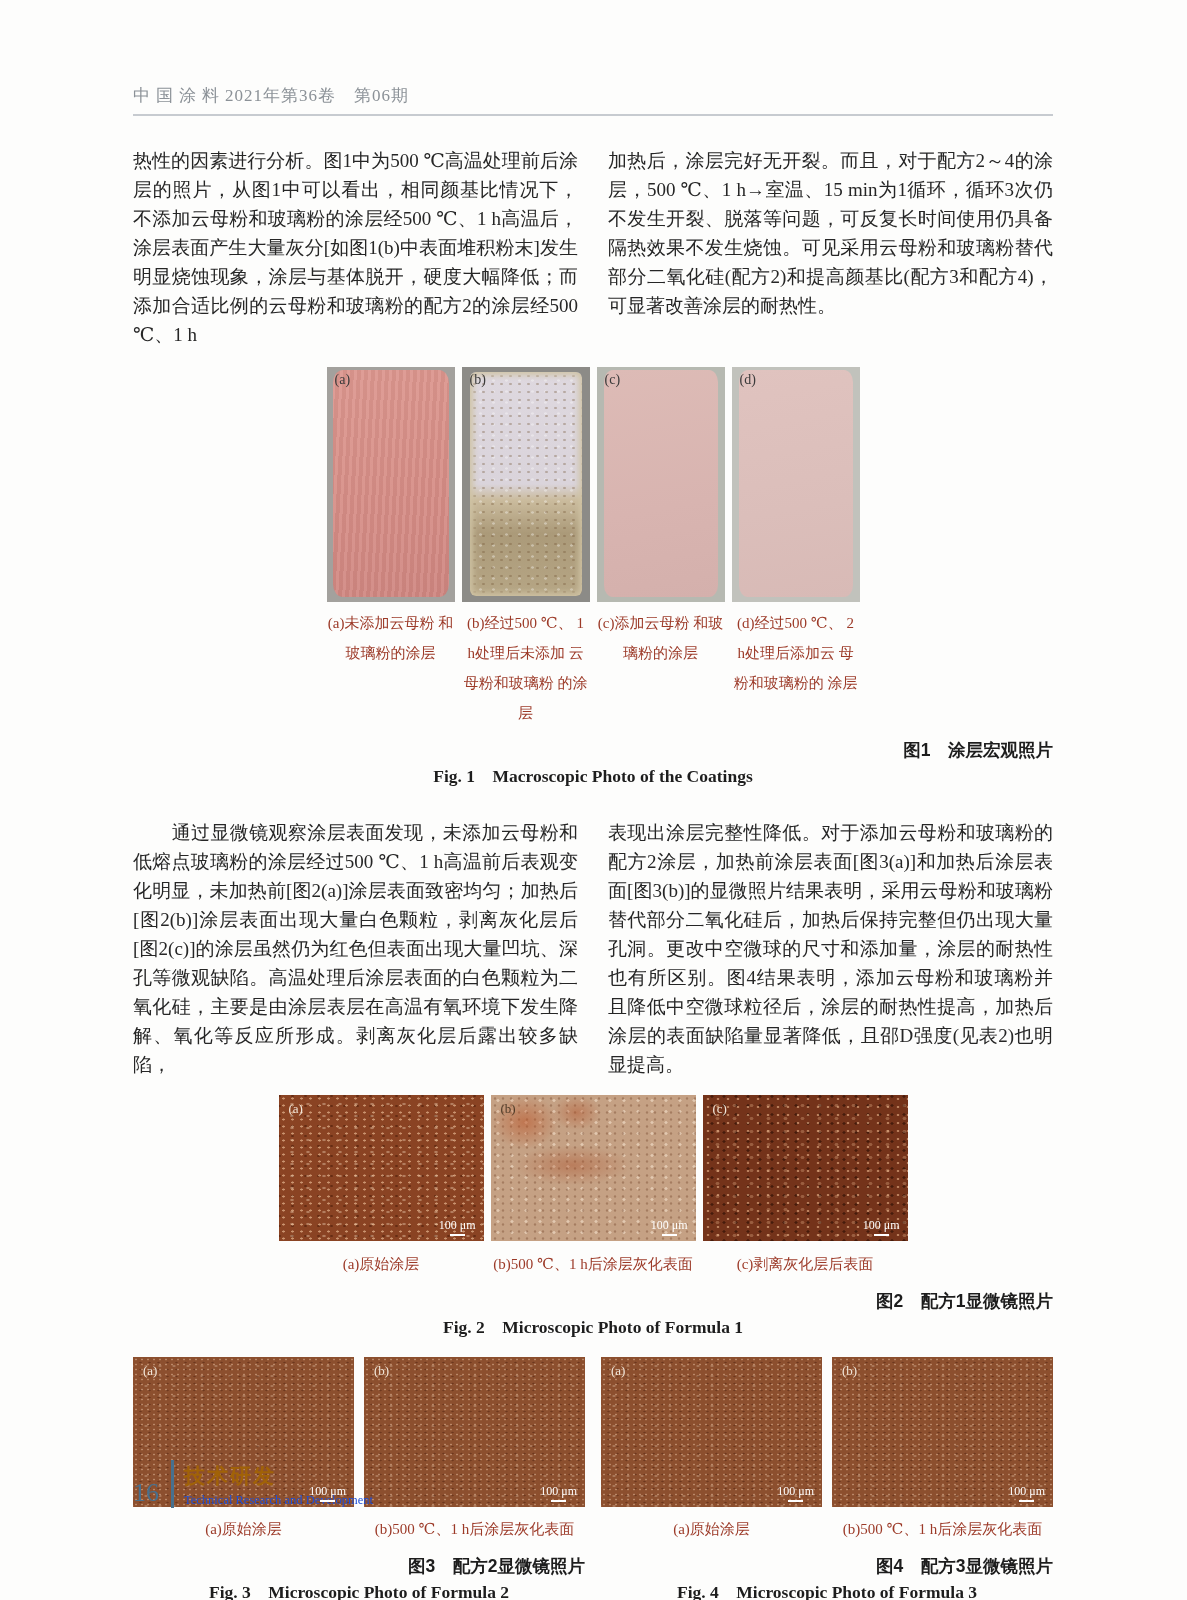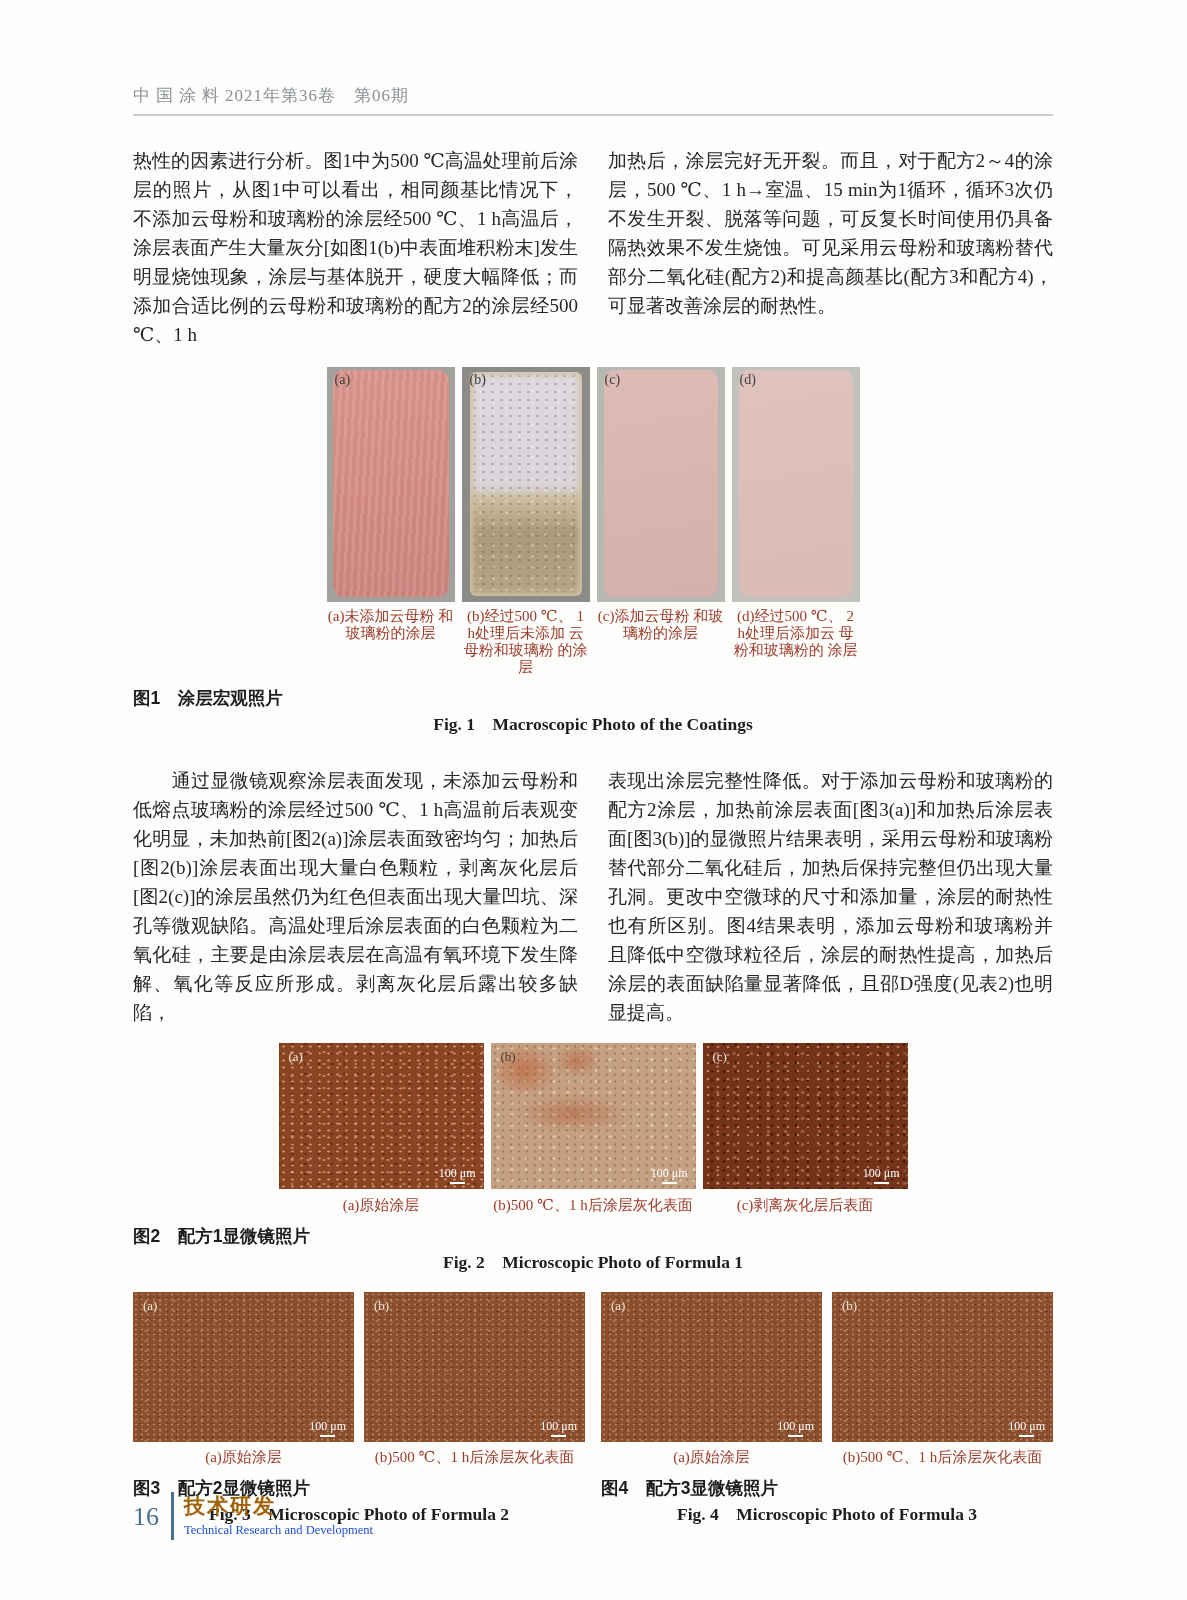--- a/index.html
+++ b/index.html
@@ -14,24 +14,24 @@
   .hdr{display:flex;align-items:flex-end;
        color:#8b9197;font-size:17px;}
   .hdr-left{letter-spacing:6px;}
   .hdr-right{letter-spacing:1px;}
   .hdr-rule{height:2px;background:#c7cbd0;margin-top:7px;}
   
   .cols{display:flex;gap:30px;margin-top:30px;}
   .body-text{width:445px;margin:0;font-size:19px;line-height:29px;
              text-align:justify;text-justify:inter-ideograph;}
   
-  .fig-title-zh{text-align:left;font-family:"Liberation Sans","DejaVu Sans",sans-serif;
+  .fig-title-zh{text-align:right;font-family:"Liberation Sans","DejaVu Sans",sans-serif;
                 font-weight:bold;font-size:17.5px;margin-top:10px;color:#1d1d1d;}
   .fig-title-en{text-align:center;font-weight:bold;font-size:17.5px;margin-top:2px;color:#1d1d1d;}
-  .redcap{color:#9c3a28;font-size:15px;line-height:17px;text-align:center;}
+  .redcap{color:#9c3a28;font-size:15px;line-height:30px;text-align:center;}
   
   .fig1{margin:18px 0 0 0;}
   .fig1-photos{display:flex;justify-content:center;gap:7px;}
   .photo{width:128px;height:235px;position:relative;}
   .photo-label{position:absolute;top:5px;left:8px;font-size:14px;color:#3a3a3a;z-index:3;}
   .coating{position:absolute;z-index:1;}
   .photo-a{background:#a3a19d;}
   .coat-a{inset:3px 6px 5px 6px;border-radius:10px/13px;
     background:
       repeating-linear-gradient(93deg,rgba(255,255,255,.07) 0 3px,rgba(0,0,0,.035) 3px 7px),
@@ -99,21 +99,21 @@
   .fig2-caps{display:flex;justify-content:center;gap:7px;margin-top:8px;}
   .fig2-caps .cap{width:205px;white-space:nowrap;}
   
   .figrow{display:flex;justify-content:space-between;margin-top:18px;}
   .fig34{width:452px;}
   .fig34-imgs{display:flex;justify-content:center;gap:10px;}
   .fig34 .micro{width:221px;height:150px;}
   .fig34-caps{display:flex;justify-content:center;gap:10px;margin-top:7px;}
   .fig34-caps .cap{width:221px;white-space:nowrap;}
   
-  .footer{position:absolute;left:133px;top:1492px;display:flex;align-items:flex-start;}
+  .footer{position:absolute;left:133px;top:1460px;display:flex;align-items:flex-end;}
   .pagenum{font-size:26px;color:#47708e;margin-right:12px;padding-top:10px;}
   .foot-bar{width:3px;height:48px;background:#47708e;margin-right:10px;}
   .foot-zh{font-family:"Liberation Sans","DejaVu Sans",sans-serif;font-weight:bold;
            font-size:21px;color:#a16207;letter-spacing:2px;}
   .foot-en{font-size:12.5px;color:#1d4ed8;margin-top:3px;}
 </style>
 </head>
 <body>
 
 <div class="page">

